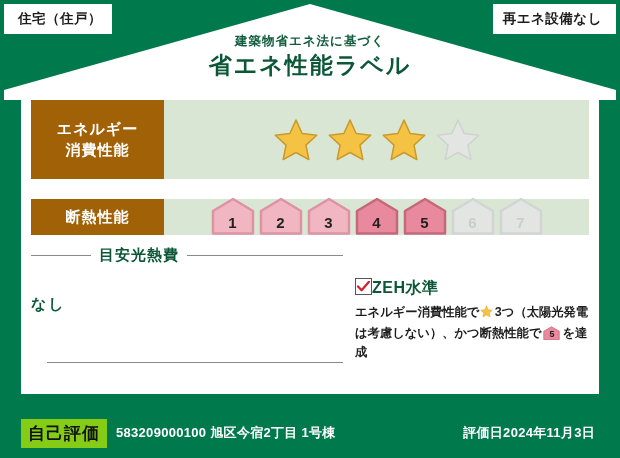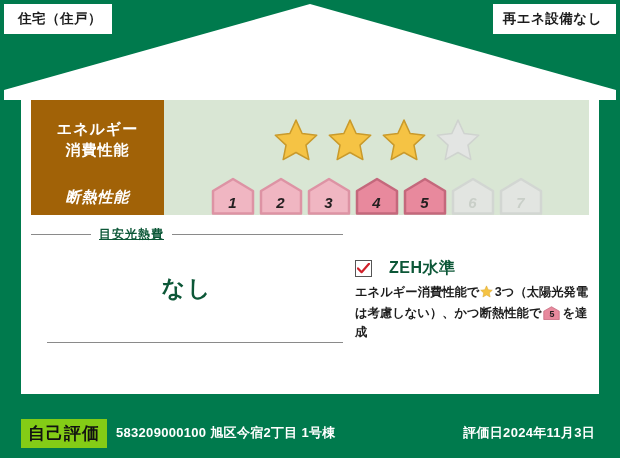--- a/index.html
+++ b/index.html
@@ -114,22 +114,21 @@
     display: flex;
     align-items: stretch;
     margin: 0 10px;
   }
   .perf-row-energy {
     padding-top: 8px;
     height: 79px;
   }
   .perf-row-insulation {
     height: 36px;
-    margin-top: 0;
-    font-style: italic;
+    margin-top: 20px;
   }
 
   .perf-key {
     width: 133px;
     background: #a16207;
     color: #ffffff;
     display: flex;
     flex-direction: column;
     align-items: center;
     justify-content: center;
@@ -208,49 +207,48 @@
     gap: 8px;
     padding-top: 4px;
   }
   .cost-head .rule {
     height: 1px;
     background: #8a8a8a;
     flex: 1;
   }
   .cost-head .rule-short { flex: 0 0 60px; }
   .cost-head-title {
-    font-size: 12px;
+    font-size: 15px;
     font-weight: bold;
     color: #0c5737;
     letter-spacing: 1px;
     white-space: nowrap;
-    text-decoration: underline;
   }
   .cost-value {
-    text-align: center;
-    font-size: 23px;
+    text-align: left;
+    font-size: 15px;
     font-weight: bold;
     color: #0c5737;
     letter-spacing: 2px;
     margin-top: 30px;
   }
   .cost-rule-bottom {
     position: absolute;
     left: 16px;
     right: 0px;
     bottom: 24px;
     height: 1px;
     background: #8a8a8a;
   }
 
   
   .zeh-head {
     display: flex;
-    align-items: center;
-    gap: 17px;
+    align-items: flex-start;
+    gap: 0;
   }
   .zeh-check {
     width: 17px;
     height: 17px;
     border: 1.5px solid #555555;
     background: #ffffff;
     box-sizing: border-box;
     display: flex;
     align-items: center;
     justify-content: center;
@@ -346,20 +344,24 @@
     </svg>
 
     <div class="corner-tab corner-tab-left">
       <span>住宅（住戸）</span>
     </div>
 
     <div class="corner-tab corner-tab-right">
       <span>再エネ設備なし</span>
     </div>
 
+    <div class="title-block">
+      <div class="title-sub">建築物省エネ法に基づく</div>
+      <div class="title-main">省エネ性能ラベル</div>
+    </div>
 
     <div class="body-panel">
 
       <div class="perf-row perf-row-energy">
         <div class="perf-key">
           <span>エネルギー</span>
           <span>消費性能</span>
         </div>
         <div class="perf-val">
           <div class="stars" id="stars-container">

